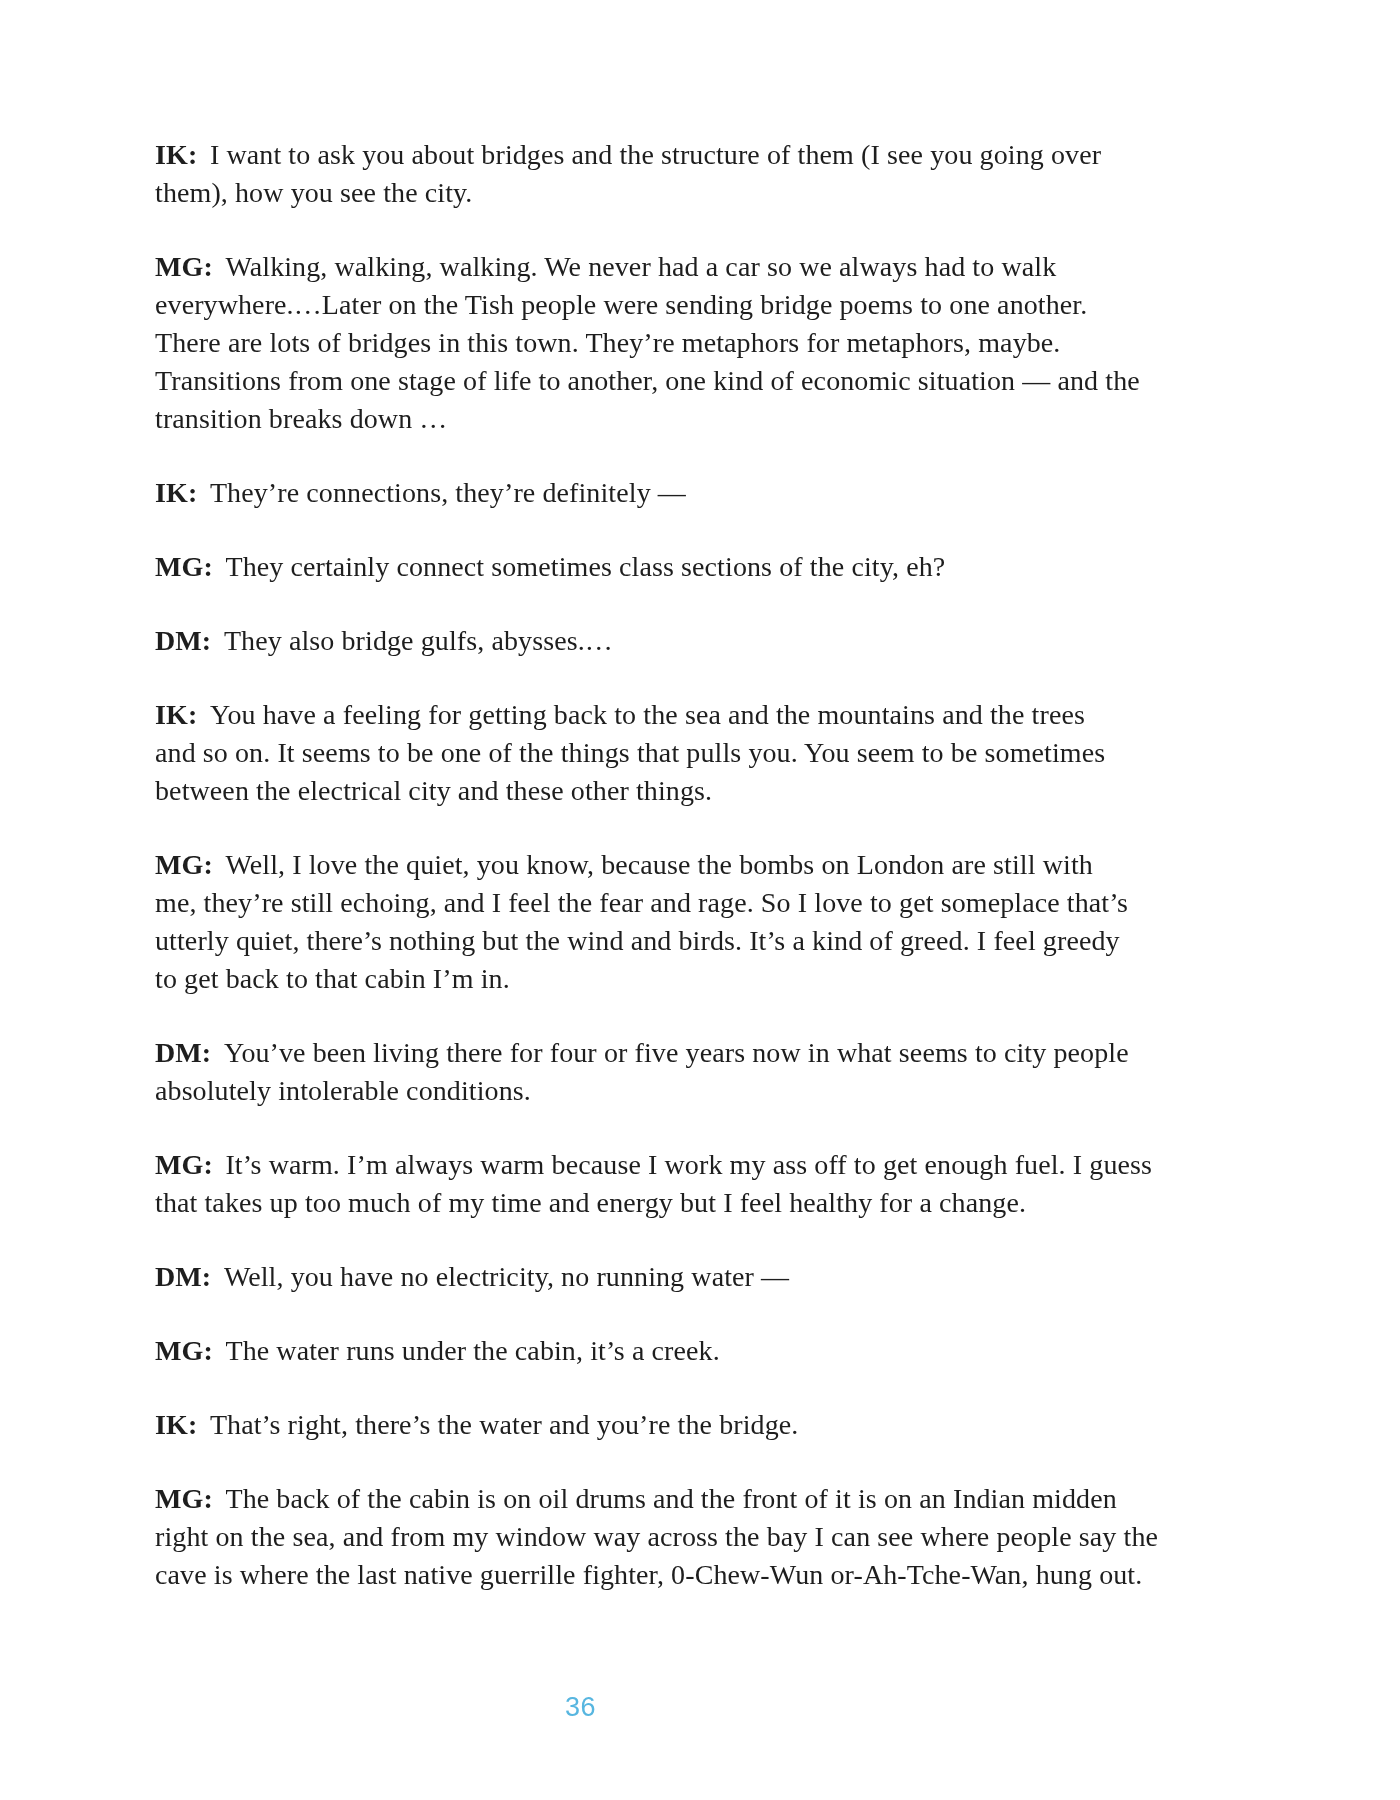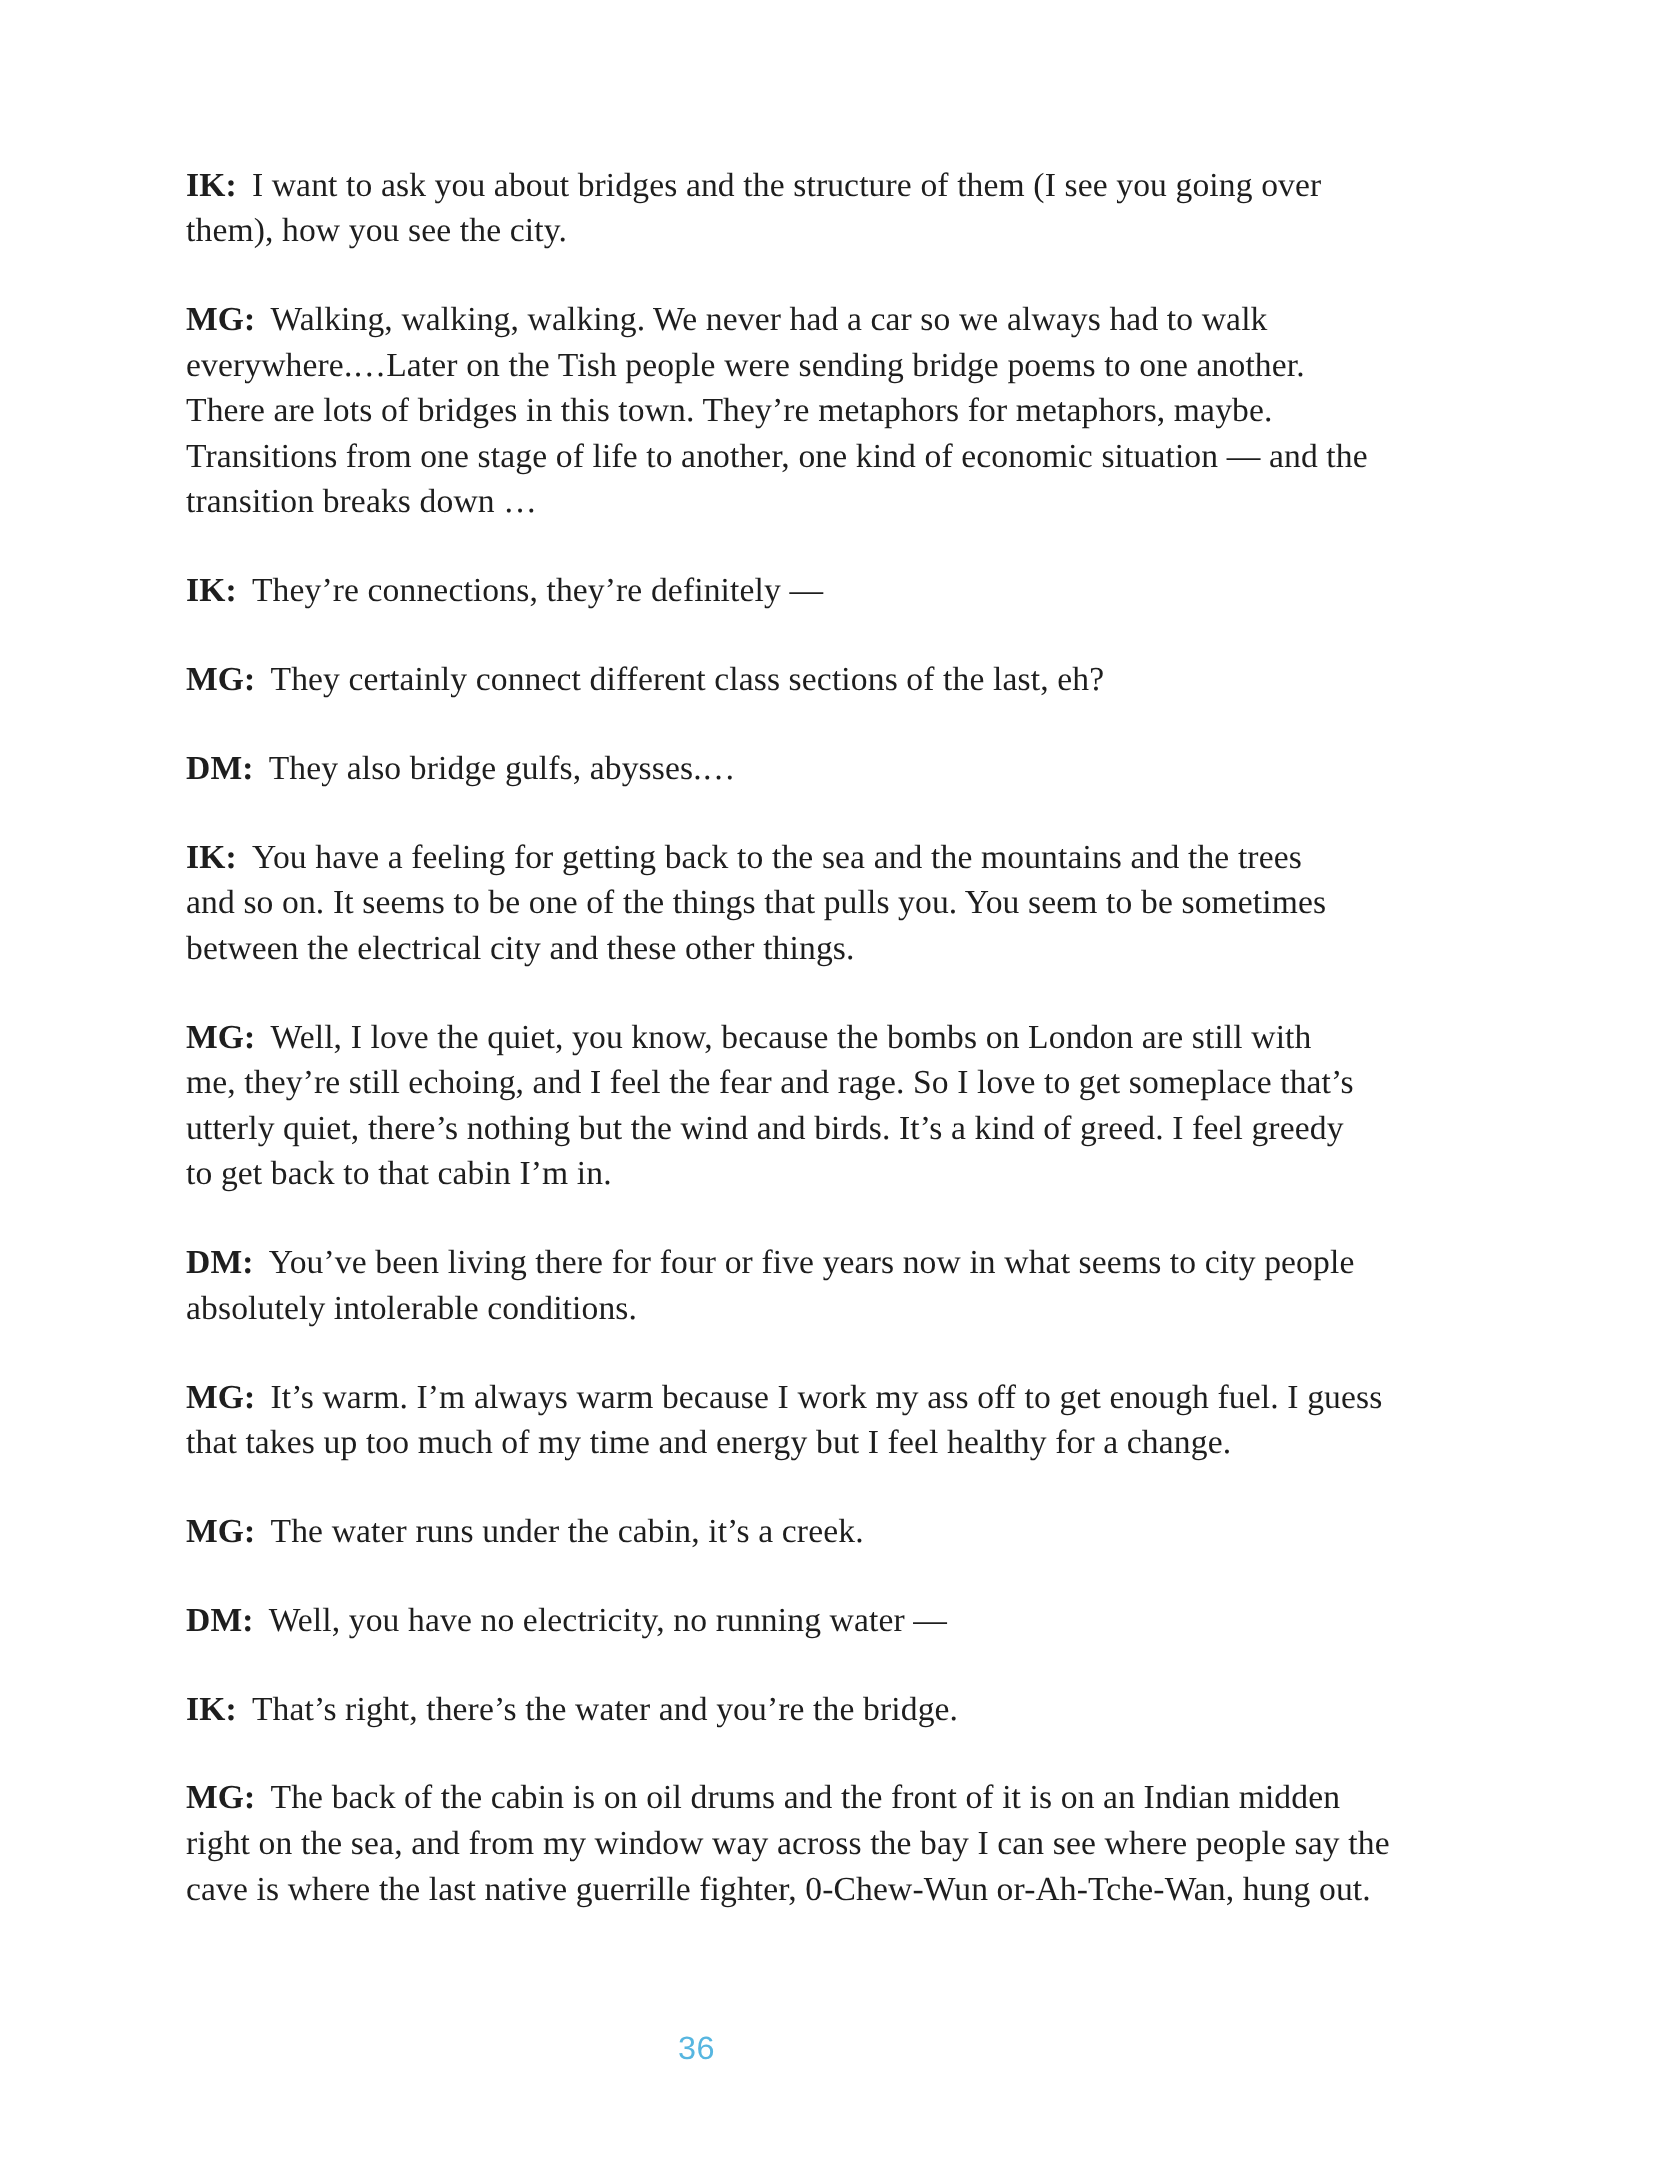--- a/index.html
+++ b/index.html
@@ -53,35 +53,35 @@
 
 <div class="text-block">
   <p class="para"><span class="speaker">IK:</span><span class="utterance">I want to ask you about bridges and the structure of them (I see you going over
 them), how you see the city.</span></p>
   <p class="para"><span class="speaker">MG:</span><span class="utterance">Walking, walking, walking. We never had a car so we always had to walk
 everywhere.…Later on the Tish people were sending bridge poems to one another.
 There are lots of bridges in this town. They’re metaphors for metaphors, maybe.
 Transitions from one stage of life to another, one kind of economic situation — and the
 transition breaks down …</span></p>
   <p class="para"><span class="speaker">IK:</span><span class="utterance">They’re connections, they’re definitely —</span></p>
-  <p class="para"><span class="speaker">MG:</span><span class="utterance">They certainly connect different class sections of the last, eh?</span></p>
+  <p class="para"><span class="speaker">MG:</span><span class="utterance">They certainly connect sometimes class sections of the city, eh?</span></p>
   <p class="para"><span class="speaker">DM:</span><span class="utterance">They also bridge gulfs, abysses.…</span></p>
   <p class="para"><span class="speaker">IK:</span><span class="utterance">You have a feeling for getting back to the sea and the mountains and the trees
 and so on. It seems to be one of the things that pulls you. You seem to be sometimes
 between the electrical city and these other things.</span></p>
   <p class="para"><span class="speaker">MG:</span><span class="utterance">Well, I love the quiet, you know, because the bombs on London are still with
 me, they’re still echoing, and I feel the fear and rage. So I love to get someplace that’s
 utterly quiet, there’s nothing but the wind and birds. It’s a kind of greed. I feel greedy
 to get back to that cabin I’m in.</span></p>
   <p class="para"><span class="speaker">DM:</span><span class="utterance">You’ve been living there for four or five years now in what seems to city people
 absolutely intolerable conditions.</span></p>
   <p class="para"><span class="speaker">MG:</span><span class="utterance">It’s warm. I’m always warm because I work my ass off to get enough fuel. I guess
 that takes up too much of my time and energy but I feel healthy for a change.</span></p>
+  <p class="para"><span class="speaker">DM:</span><span class="utterance">Well, you have no electricity, no running water —</span></p>
   <p class="para"><span class="speaker">MG:</span><span class="utterance">The water runs under the cabin, it’s a creek.</span></p>
-  <p class="para"><span class="speaker">DM:</span><span class="utterance">Well, you have no electricity, no running water —</span></p>
   <p class="para"><span class="speaker">IK:</span><span class="utterance">That’s right, there’s the water and you’re the bridge.</span></p>
   <p class="para"><span class="speaker">MG:</span><span class="utterance">The back of the cabin is on oil drums and the front of it is on an Indian midden
 right on the sea, and from my window way across the bay I can see where people say the
 cave is where the last native guerrille fighter, 0-Chew-Wun or-Ah-Tche-Wan, hung out.</span></p>
 </div>
 
 <div class="footer">
   <span class="page-number" style="color: rgb(87, 182, 224);">36</span>
 </div>
 

